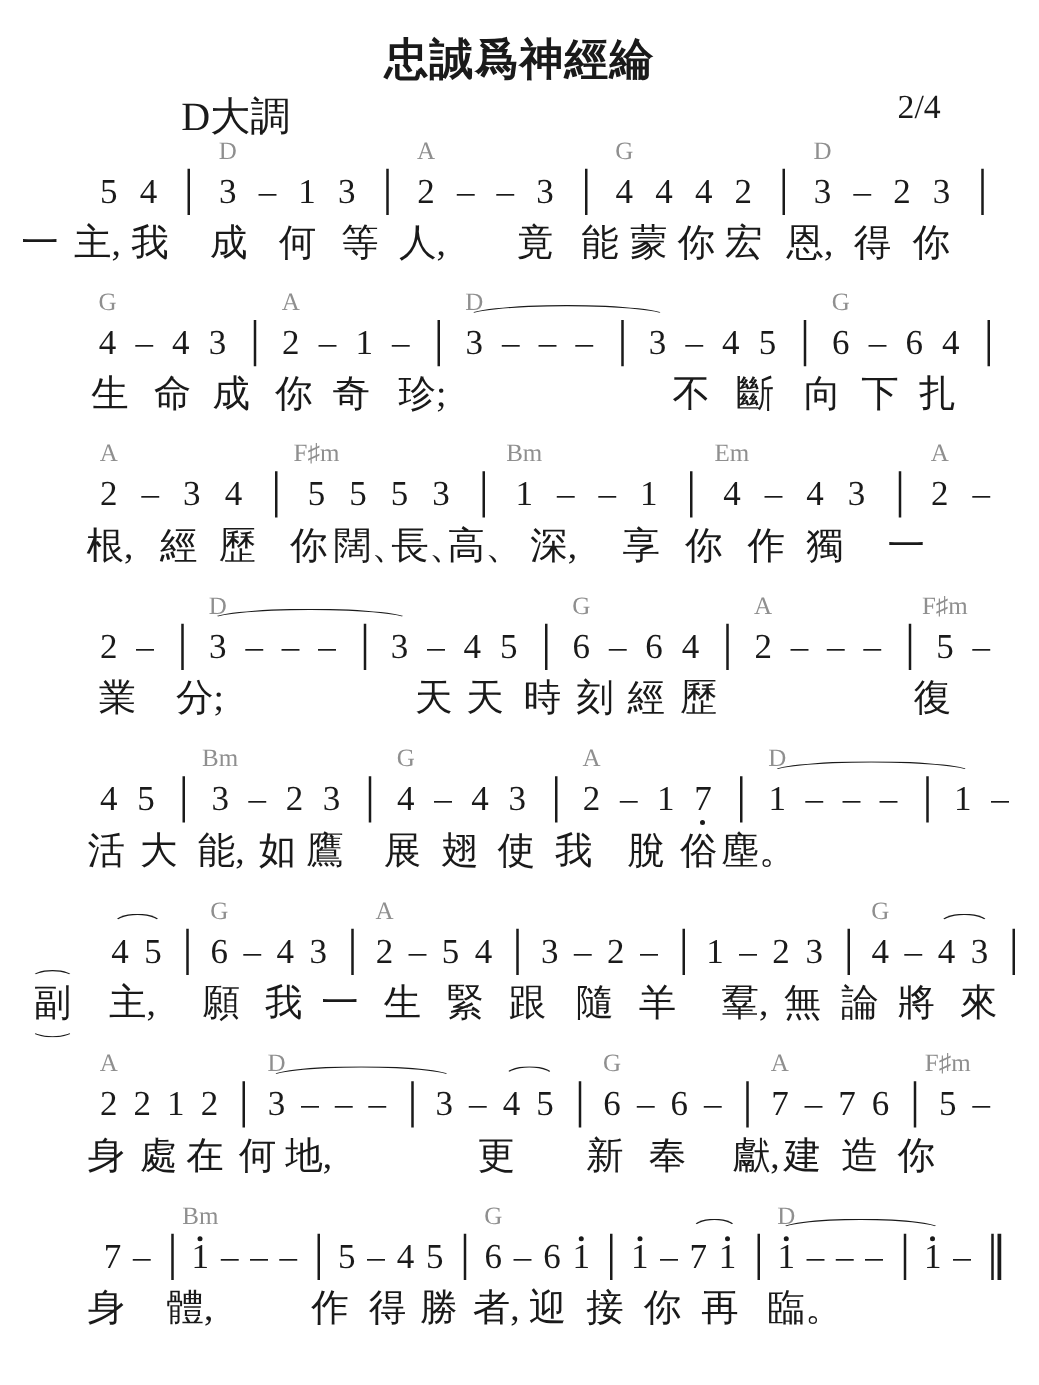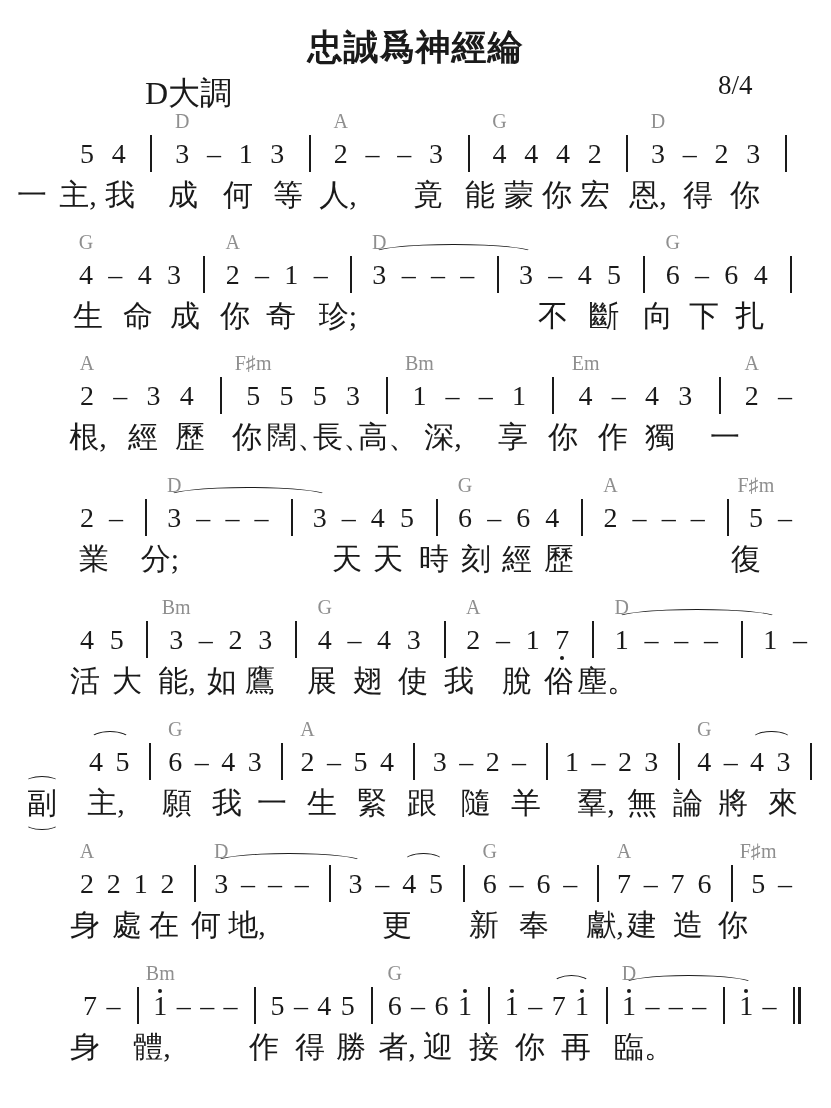--- a/index.html
+++ b/index.html
@@ -30,21 +30,21 @@
         border:1.7px solid transparent;border-radius:50%;font-style:normal;}
   .carc.t{top:-8px;border-top-color:#1a1a1a;}
   .carc.b{bottom:-8px;border-bottom-color:#1a1a1a;}
 </style>
 </head>
 <body>
 
 <div>
   <div class="title">忠誠爲神經綸</div>
   <div class="key">D大調</div>
-  <div class="meter">8/4</div>
+  <div class="meter">2/4</div>
   <div id="score">
       <div class="line" style="top: 110px;">
         <span class="tok" style="left: 87px;">5</span>
         <span class="tok" style="left: 118.727px;">4</span>
         <div class="bar" style="left: 150.455px;"></div>
         <span class="tok" style="left: 182.182px;">3</span>
         <span class="tok" style="left: 213.909px;">–</span>
         <span class="tok" style="left: 245.636px;">1</span>
         <span class="tok" style="left: 277.364px;">3</span>
         <div class="bar" style="left: 309.091px;"></div>

